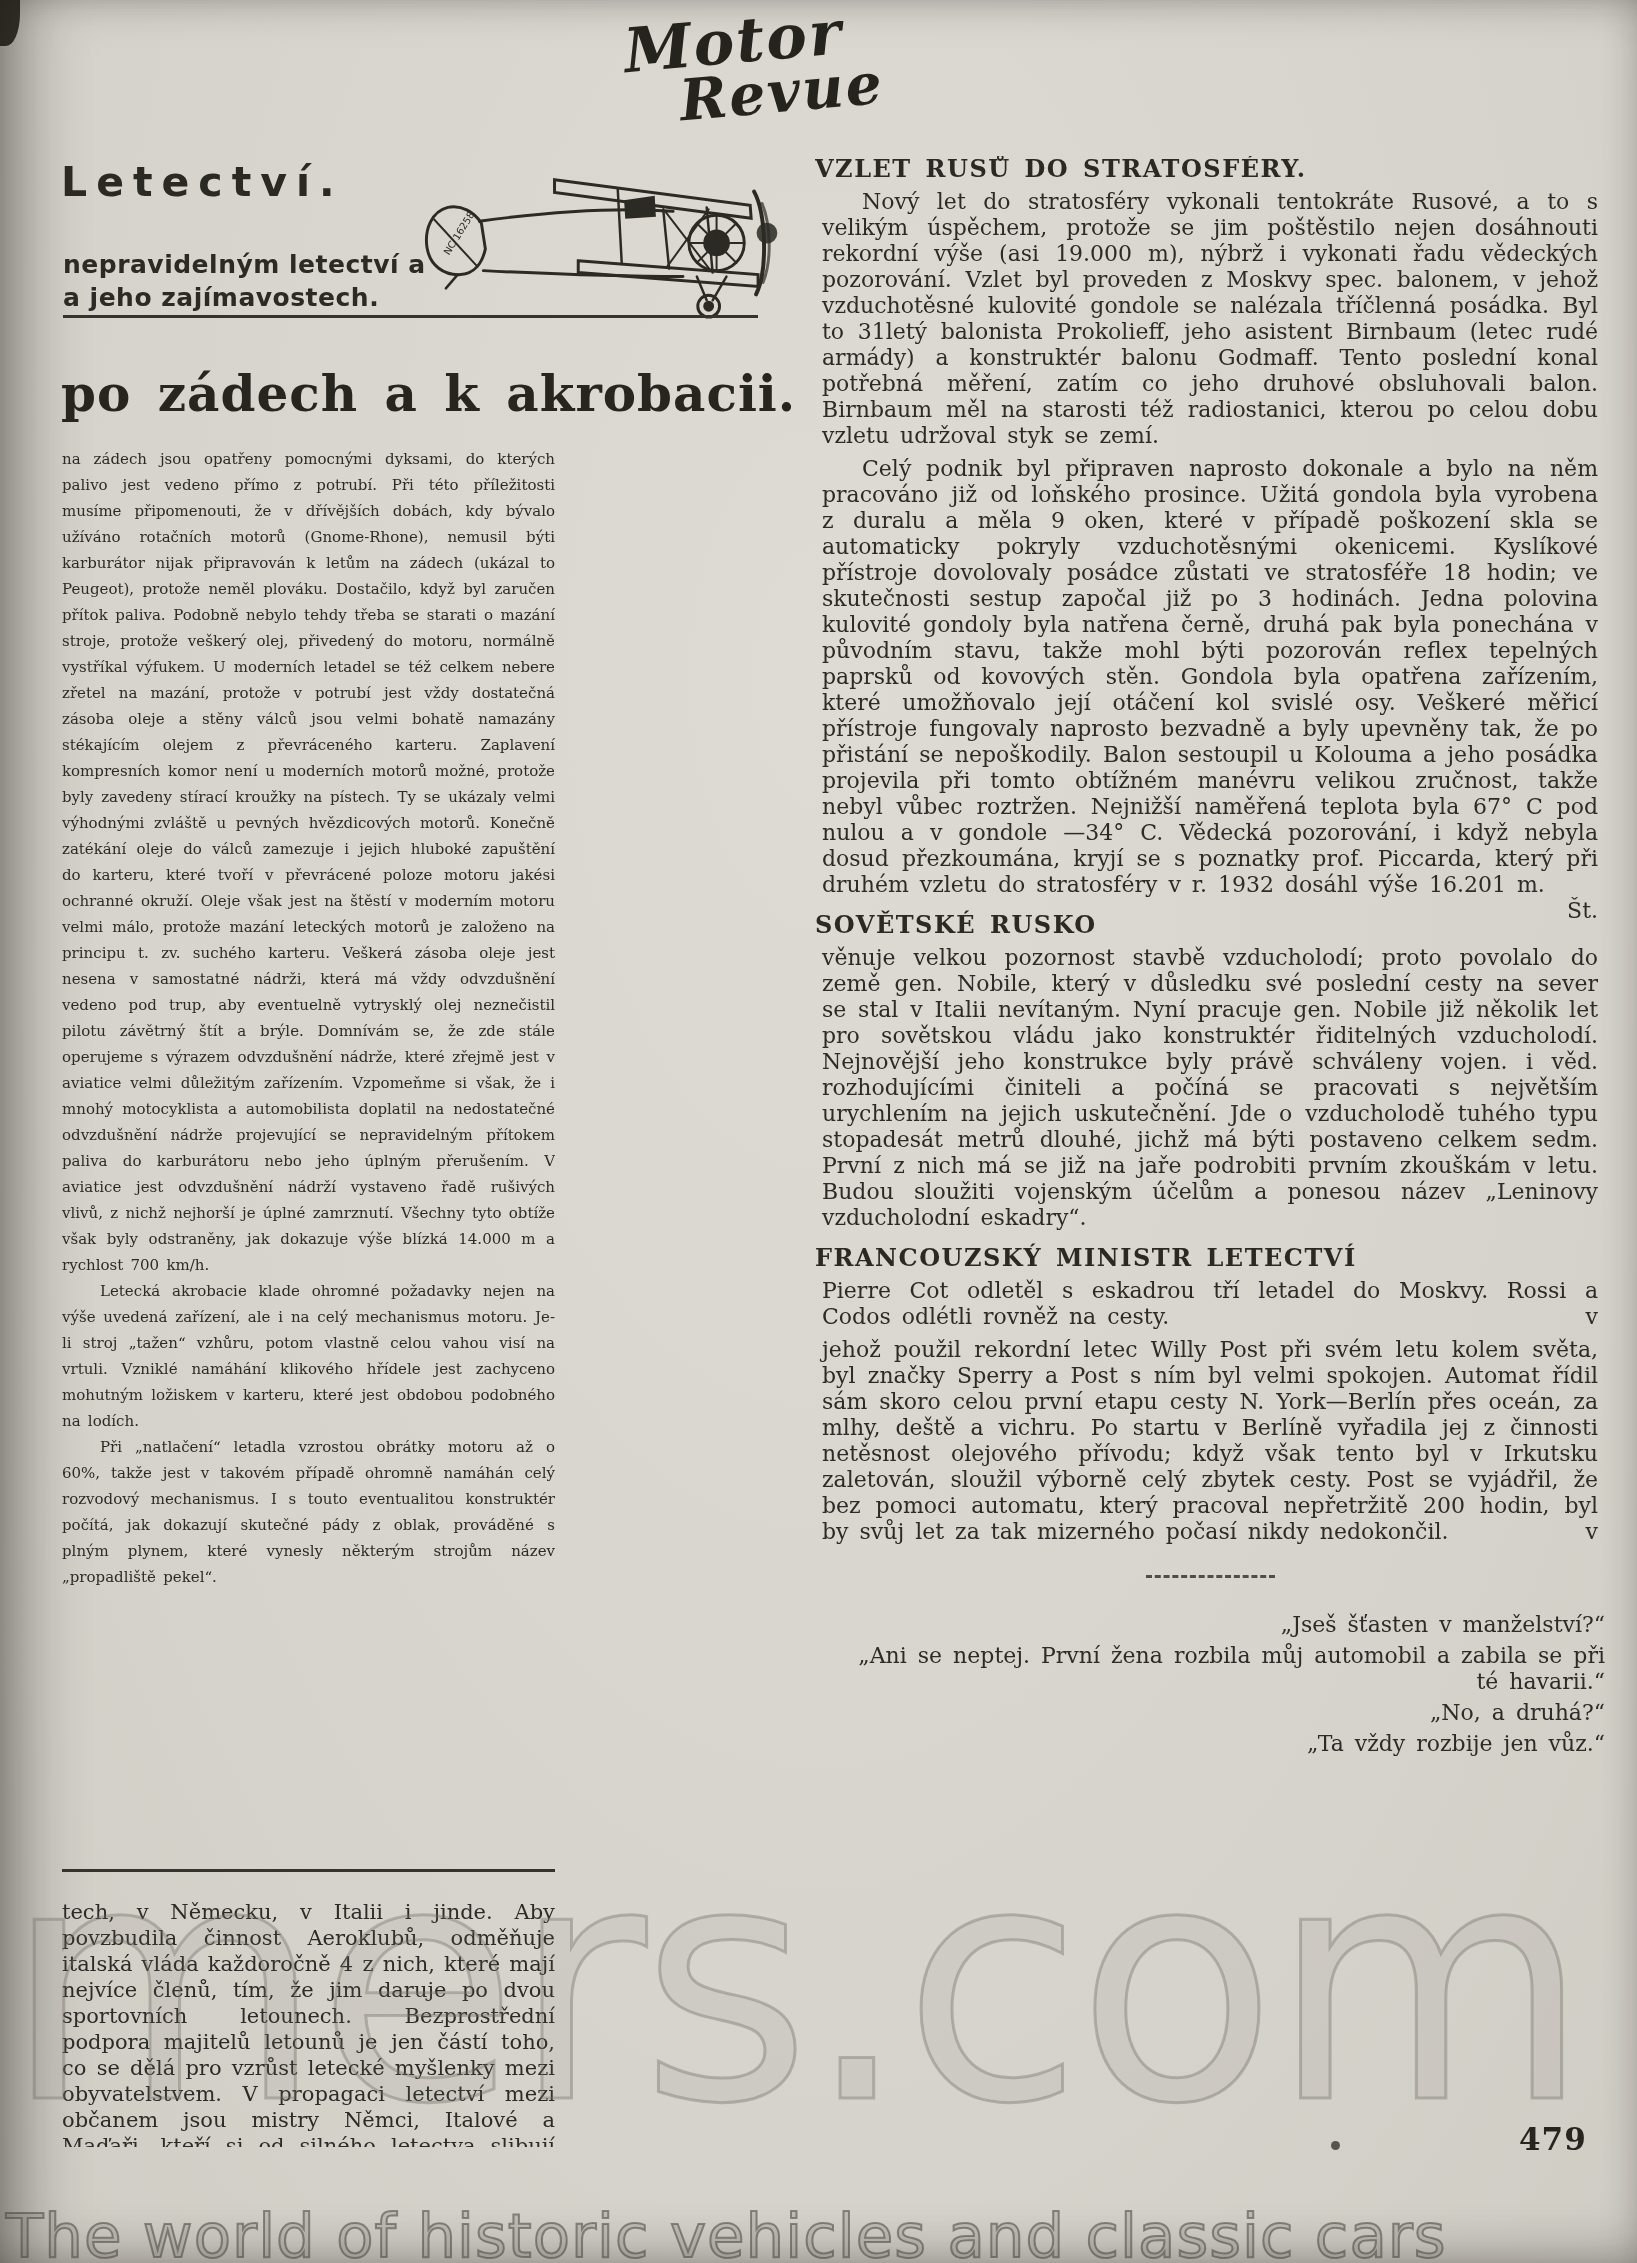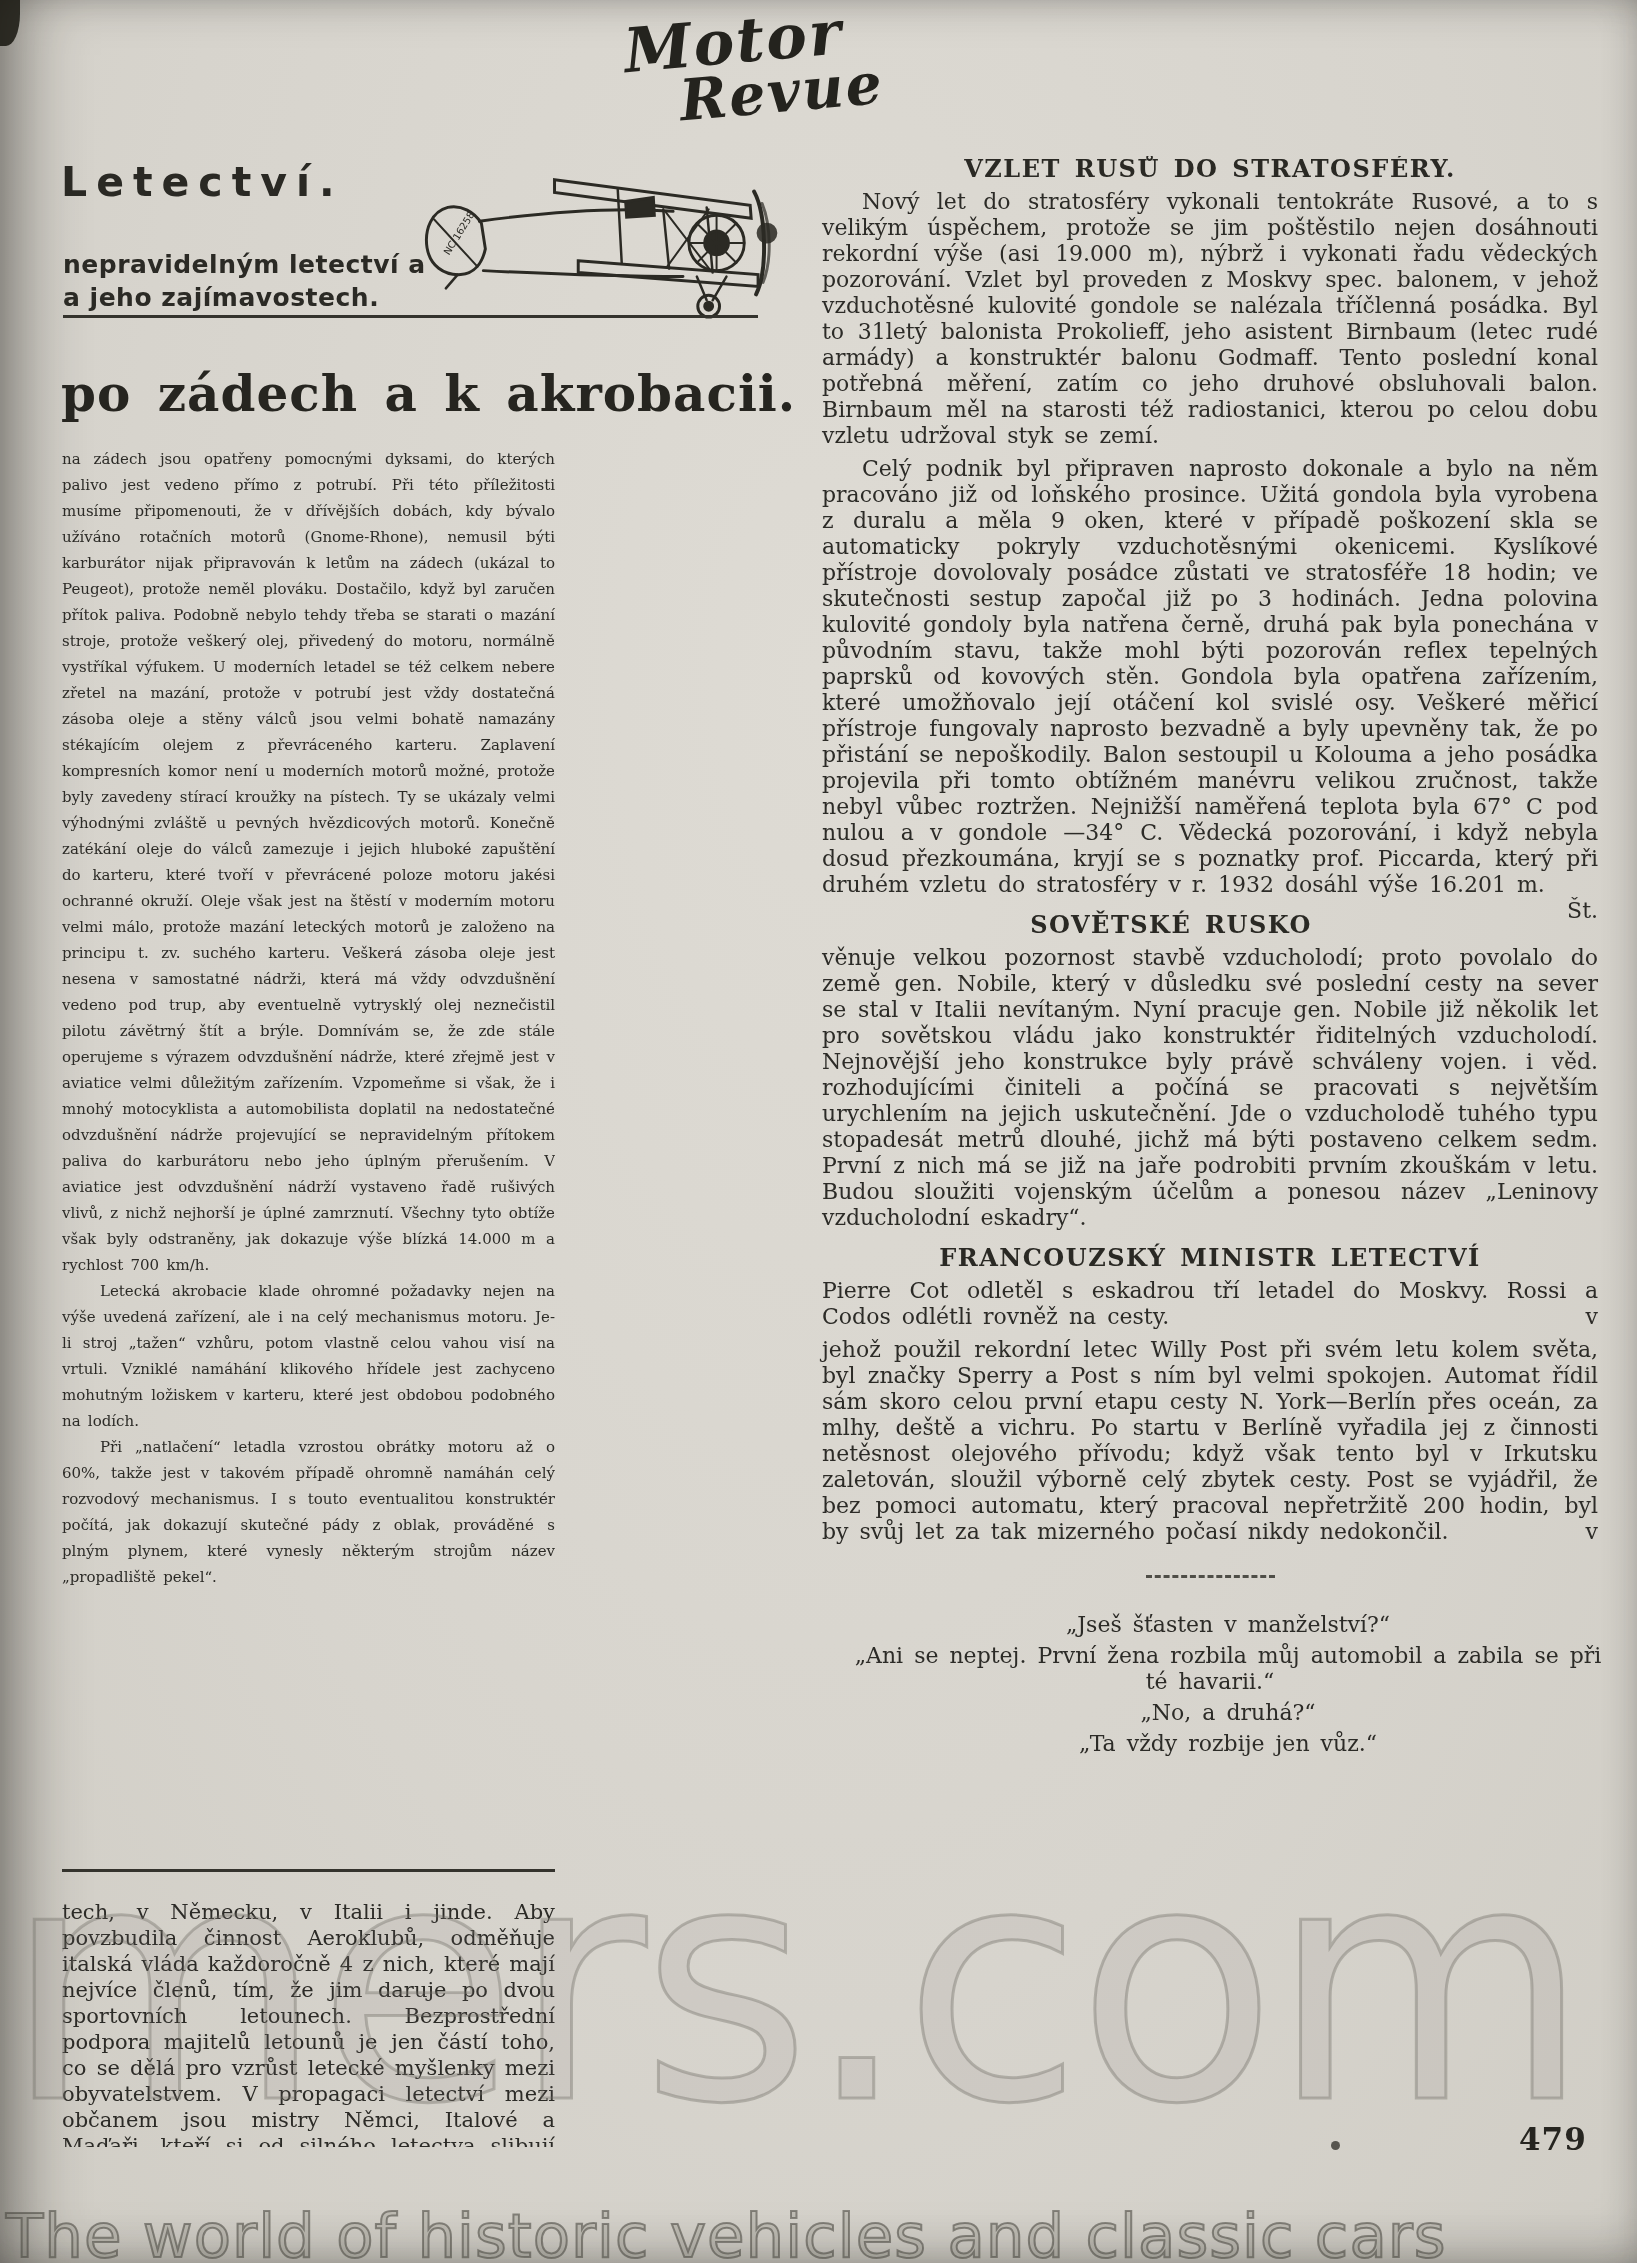--- a/index.html
+++ b/index.html
@@ -47,30 +47,30 @@
   .column-rule { position:absolute; left:62px; top:1869px; width:493px; height:3px;
     background:#34332d; }
   .left-footer { position:absolute; left:62px; top:1899px; width:493px;
     font-size:21px; line-height:26px; text-align:justify; word-spacing:2.5px;
     max-height:248px; overflow:hidden; }
   .left-footer p { margin:0; }
 
   .right-col { position:absolute; left:815px; top:156px; width:790px;
     font-size:22px; line-height:26px; text-align:justify; word-spacing:4px;
     max-height:2049px; overflow:hidden; }
-  .right-col h2 { margin:14px 0 6px 0; text-align:center; font-size:24px;
+  .right-col h2 { margin:14px 0 6px 0; font-size:24px;
     font-weight:bold; letter-spacing:1.5px; word-spacing:4px; color:#2a2924; }
   .right-col h2.first { margin-top:0; }
   .right-col p { margin:7px; }
   .right-col p.ind { text-indent:40px; }
   .sig { float:right; font-weight:normal; }
 
   .section-divider { width:129px; margin:30px auto 34px auto;
     border:0; border-top:3px dashed rgba(45,44,38,.8); }
-  .jokes p { margin:5px 0; text-indent:36px; text-align:center; }
+  .jokes p { margin:5px 0; text-indent:36px; text-align:right; }
 
   
   .page-number { position:absolute; left:1519px; top:2121px;
     font-weight:bold; font-size:31px; letter-spacing:1px; color:#262520; }
   .bullet-dot { position:absolute; left:1331px; top:2141px; width:9px; height:9px;
     border-radius:50%; background:#413f39; opacity:.85; }
 
   
   .wm-main { position:absolute; left:-683px; top:1794px; white-space:nowrap;
     font-family:"DejaVu Sans","Liberation Sans",sans-serif;

